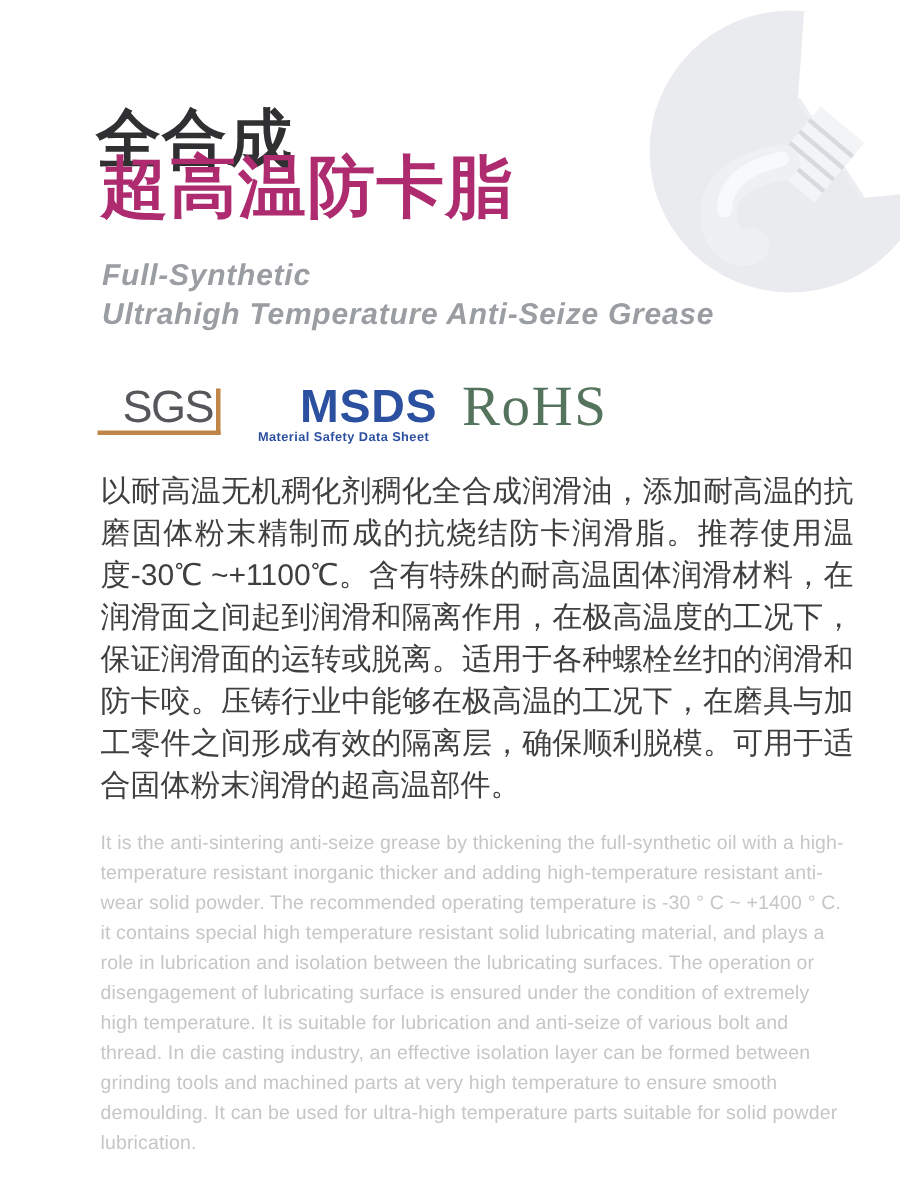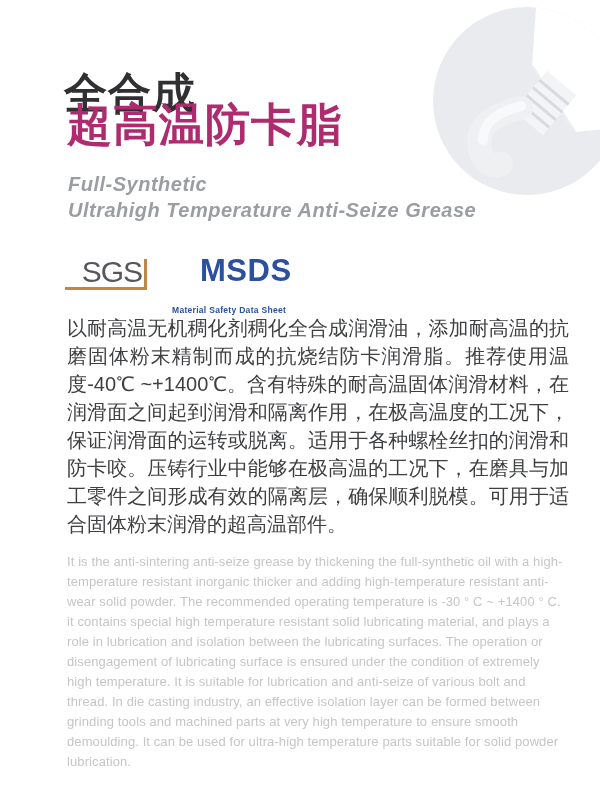--- a/index.html
+++ b/index.html
@@ -30,21 +30,21 @@
   .sgs { position:absolute; left:65px; top:6px; width:82px; height:34px; }
   .sgs-label {
     position:absolute; right:5px; bottom:3px; font-size:30px; font-weight:400;
     color:#56575b; letter-spacing:-1px; line-height:1;
   }
   .sgs-underline { position:absolute; left:0; bottom:0; width:100%; height:3px; background:#c08647; }
   .sgs-vline { position:absolute; right:0; bottom:0; width:3px; height:31px; background:#c08647; }
 
   .msds { position:absolute; left:172px; top:5px; }
   .msds-label { font-size:31px; font-weight:800; color:#2b50a0; letter-spacing:0.5px; line-height:1;margin-left:28px; }
-  .msds-sub { font-size:8.5px; font-weight:700; color:#2b50a0; margin-top:19px; letter-spacing:0.3px; }
+  .msds-sub { font-size:8.5px; font-weight:700; color:#2b50a0; margin-top:0; letter-spacing:0.3px; }
 
   .rohs {
     position:absolute; left:308px; top:2px; font-family:"Liberation Serif", serif;
     font-size:38px; font-weight:400; color:#55745e; line-height:1; letter-spacing:1px;
   }
 
   
   .desc-cn {
     position:absolute; left:67px; top:314px; width:502px; font-size:20px;
     line-height:28px; color:#3e3f41; font-weight:500; text-align:justify;
@@ -91,18 +91,19 @@
   <div class="certs">
     <div class="sgs">
       <span class="sgs-label">SGS</span>
       <span class="sgs-underline"></span>
       <span class="sgs-vline"></span>
     </div>
     <div class="msds">
       <div class="msds-label">MSDS</div>
       <div class="msds-sub">Material Safety Data Sheet</div>
     </div>
+    <div class="rohs">RoHS</div>
   </div>
 
-  <div class="desc-cn">以耐高温无机稠化剂稠化全合成润滑油，添加耐高温的抗磨固体粉末精制而成的抗烧结防卡润滑脂。推荐使用温度-40℃ ~+1400℃。含有特殊的耐高温固体润滑材料，在润滑面之间起到润滑和隔离作用，在极高温度的工况下，保证润滑面的运转或脱离。适用于各种螺栓丝扣的润滑和防卡咬。压铸行业中能够在极高温的工况下，在磨具与加工零件之间形成有效的隔离层，确保顺利脱模。可用于适合固体粉末润滑的超高温部件。</div>
+  <div class="desc-cn">以耐高温无机稠化剂稠化全合成润滑油，添加耐高温的抗磨固体粉末精制而成的抗烧结防卡润滑脂。推荐使用温度-30℃ ~+1100℃。含有特殊的耐高温固体润滑材料，在润滑面之间起到润滑和隔离作用，在极高温度的工况下，保证润滑面的运转或脱离。适用于各种螺栓丝扣的润滑和防卡咬。压铸行业中能够在极高温的工况下，在磨具与加工零件之间形成有效的隔离层，确保顺利脱模。可用于适合固体粉末润滑的超高温部件。</div>
   <div class="desc-en">It is the anti-sintering anti-seize grease by thickening the full-synthetic oil with a high-temperature resistant inorganic thicker and adding high-temperature resistant anti-wear solid powder. The recommended operating temperature is -30 ° C ~ +1400 ° C. it contains special high temperature resistant solid lubricating material, and plays a role in lubrication and isolation between the lubricating surfaces. The operation or disengagement of lubricating surface is ensured under the condition of extremely high temperature. It is suitable for lubrication and anti-seize of various bolt and thread. In die casting industry, an effective isolation layer can be formed between grinding tools and machined parts at very high temperature to ensure smooth demoulding. It can be used for ultra-high temperature parts suitable for solid powder lubrication.</div>
 
 </div>
 
 </body></html>

